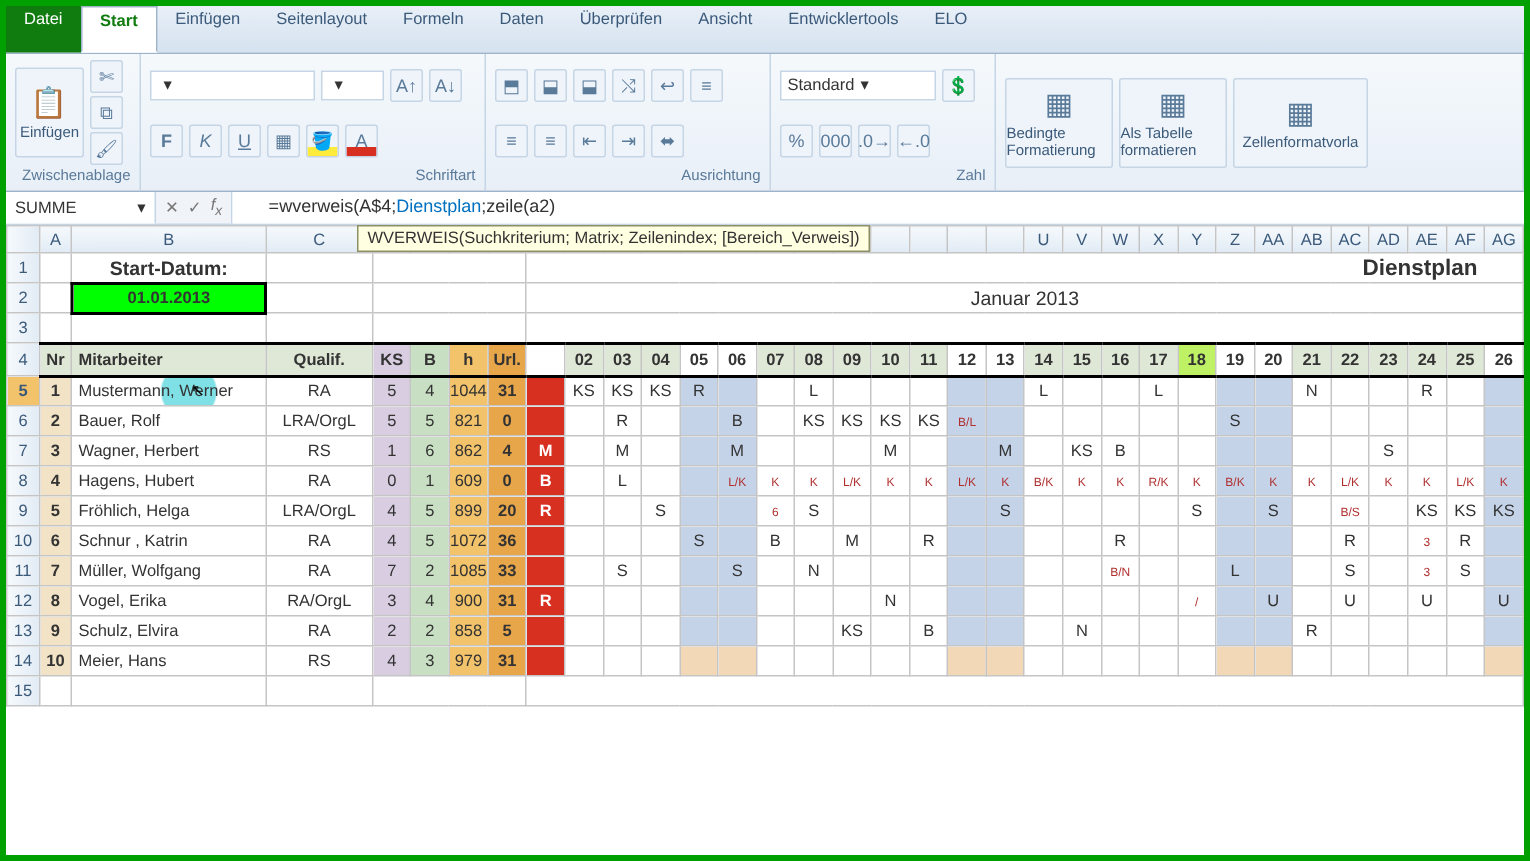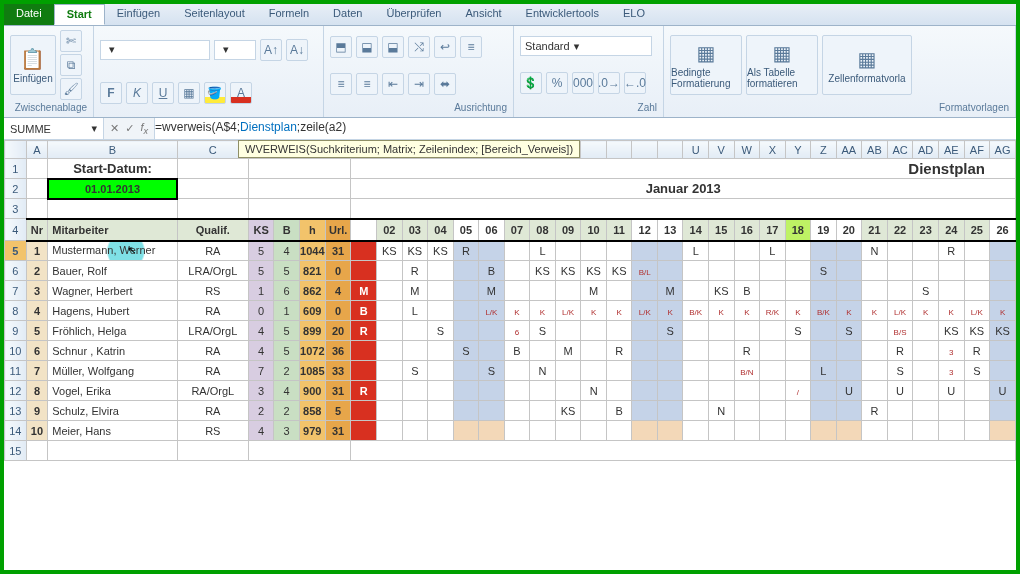--- a/index.html
+++ b/index.html
@@ -1,67 +1,67 @@
 <!DOCTYPE html>
 <html><head>
 <meta charset="utf-8">
 <style>
   * { box-sizing: border-box; margin: 0; padding: 0; font-family: "Segoe UI", Tahoma, sans-serif; }
   body { background: #fff; border: 4px solid #00a000; font-size: 11px; color: #333; overflow: hidden; width: 1020px; height: 574px; }
   
-  .tabbar { display: flex; height: 22px; background: linear-gradient(#e8eff7,#d5e2f0); border-bottom: 1px solid #9db3c9; }
+  .tabbar { display: flex; height: 32px; background: linear-gradient(#e8eff7,#d5e2f0); border-bottom: 1px solid #9db3c9; }
   .tab { padding: 3px 12px; color: #3b5a7a; cursor: pointer; }
   .tab.file { background: #107c10; color: #fff; }
   .tab.active { background: #fff; border: 1px solid #9db3c9; border-bottom: 1px solid #fff; color: #107c10; font-weight: 600; }
   
   .ribbon { display: flex; height: 92px; background: linear-gradient(#f5f9fc,#e8eff7); border-bottom: 1px solid #9db3c9; }
   .group { display: flex; flex-direction: column; border-right: 1px solid #c5d5e5; padding: 4px 6px; }
   .grow { flex: 1; display: flex; flex-wrap: wrap; align-items: center; gap: 4px; }
   .glabel { text-align: right; color: #5a7a9a; font-size: 10px; padding-top: 2px; }
   .rbtn { width: 22px; height: 22px; background: #eef4fa; border: 1px solid #c5d5e5; border-radius: 2px; display: flex; align-items: center; justify-content: center; color: #5a7a9a; font-size: 12px; }
   .rbtn.big { width: 46px; height: 60px; flex-direction: column; gap: 2px; font-size: 10px; color: #3b5a7a; }
   .rbtn.big .ic { font-size: 20px; color: #5a7a9a; }
   .combo { height: 20px; border: 1px solid #c5d5e5; background: #fff; padding: 1px 4px; font-size: 11px; display: flex; align-items: center; gap: 4px; }
   
   .fbar { display: flex; height: 22px; border-bottom: 1px solid #c5d5e5; background: #f0f4f8; }
   .namebox { width: 100px; border-right: 1px solid #c5d5e5; background: #fff; padding: 2px 6px; display: flex; align-items: center; justify-content: space-between; }
   .fctrl { display: flex; align-items: center; gap: 6px; padding: 0 6px; color: #777; border-right: 1px solid #c5d5e5; }
-  .formula { flex: 1; background: #fff; padding: 2px 0; font-family: Consolas, monospace; font-size: 12px; }
+  .formula { flex: 1; background: #fff; padding: 2px 24px; font-family: Consolas, monospace; font-size: 12px; }
   
   .sheet { position: relative; }
   table { border-collapse: collapse; }
   th, td { border: 1px solid #c5c5c5; font-size: 11px; text-align: center; padding: 0; overflow: hidden; white-space: nowrap; }
   th { background: linear-gradient(#f5f9fc,#e1ebf5); color: #3b5a7a; font-weight: normal; }
   .colhdr th { height: 18px; }
   .rowhdr { width: 22px; background: linear-gradient(90deg,#f5f9fc,#e1ebf5); }
   .wA { width: 22px; } .wB { width: 130px; } .wC { width: 72px; }
   .wS { width: 26px; } 
   .wM { width: 26px; }
   .h4 td { height: 22px; font-weight: bold; background: #fff; }
   .h4 .hcell { background: #dfe8d6; }
   .h4 .ks { background: #d8cde1; } .h4 .b { background: #c9dfc3; } .h4 .hh { background: #f2c36b; } .h4 .url { background: #e7a64a; }
   .row td { height: 20px; }
   .nr { background: #f2e3c6; font-weight: bold; }
   .name { text-align: left; padding-left: 4px; }
   .sel .name { background: radial-gradient(circle at 60% 50%, #7fe0e6 0, #7fe0e6 18px, transparent 19px); position: relative; }
   .sel td:first-child, .sel .rowhdr { background: #f2c36b; }
   .ks { background: #d8cde1; }
   .bcol { background: #c9dfc3; }
-  .hcol { background: #f2c36b; font-weight: bold; }
+  .hcol { background: #f2c36b; font-weight: normal; }
   .urlcol { background: #e7a64a; font-weight: bold; }
   .d-red { background: #d83020; color: #fff; font-weight: bold; }
   .d-wknd { background: #c5d3e8; }
   .d-peach { background: #f3d8b8; }
   .d-wk { background: #fff; }
   .tiny { font-size: 8px; color: #b03030; }
   .tooltip { position: absolute; top: 0px; left: 234px; background: #ffffe1; border: 1px solid #8f8f66; padding: 2px 6px; font-size: 11px; z-index: 5; }
   .start-date { background: #00ff00; border: 2px solid #000; font-weight: bold; text-align: center; }
   .title-cell { font-weight: bold; text-align: center; font-size: 13px; }
   .big-title { font-weight: bold; font-size: 15px; }
-  .month { font-weight: bold; font-size: 13px; text-align: center; }
+  .month { font-weight: normal; font-size: 13px; text-align: center; }
   
   tr.headrow td { border-top: 2px solid #000; border-bottom: 2px solid #000; }
   tr.headrow td:first-child { border-left: 2px solid #000; }
 </style>
 </head>
 <body>
 
 <div class="tabbar">
   <div class="tab file">Datei</div>
   <div class="tab active">Start</div>
@@ -114,40 +114,41 @@
       <div class="rbtn">
           <i>K</i>
         </div>
       <div class="rbtn">
           <u>U</u>
         </div>
       <div class="rbtn">▦</div>
       <div class="rbtn" style="background:linear-gradient(#eef4fa 70%,#ffeb3b 70%)">🪣</div>
       <div class="rbtn" style="background:linear-gradient(#eef4fa 70%,#d83020 70%)">A</div>
     </div>
+    <div class="glabel">Schriftart</div>
   </div>
   <div class="group" style="width:190px">
     <div class="grow">
       <div class="rbtn">⬒</div>
       <div class="rbtn">⬓</div>
       <div class="rbtn">⬓</div>
       <div class="rbtn">⤭</div>
       <div class="rbtn">↩</div>
       <div class="rbtn">≡</div>
       <div class="rbtn">≡</div>
       <div class="rbtn">≡</div>
       <div class="rbtn">⇤</div>
       <div class="rbtn">⇥</div>
       <div class="rbtn">⬌</div>
     </div>
     <div class="glabel">Ausrichtung</div>
   </div>
   <div class="group" style="width:150px">
     <div class="grow">
-      <div class="combo" style="width:132px">
+      <div class="combo" style="width:104px">
           <span>Standard</span>
           <span>▾</span>
         </div>
       <div class="rbtn">💲</div>
       <div class="rbtn">%</div>
       <div class="rbtn">000</div>
       <div class="rbtn">.0→</div>
       <div class="rbtn">←.0</div>
     </div>
     <div class="glabel">Zahl</div>
@@ -160,21 +161,20 @@
         </div>
       <div class="rbtn big" style="width:72px">
           <span class="ic">▦</span>
           <span>Als Tabelle formatieren</span>
         </div>
       <div class="rbtn big" style="width:90px">
           <span class="ic">▦</span>
           <span>Zellenformatvorla</span>
         </div>
     </div>
-    <div class="glabel">Formatvorlagen</div>
   </div>
 </div>
 
 <div class="fbar">
   <div class="namebox">
       <span>SUMME</span>
       <span>▾</span>
     </div>
   <div class="fctrl">
     <span>✕</span>

